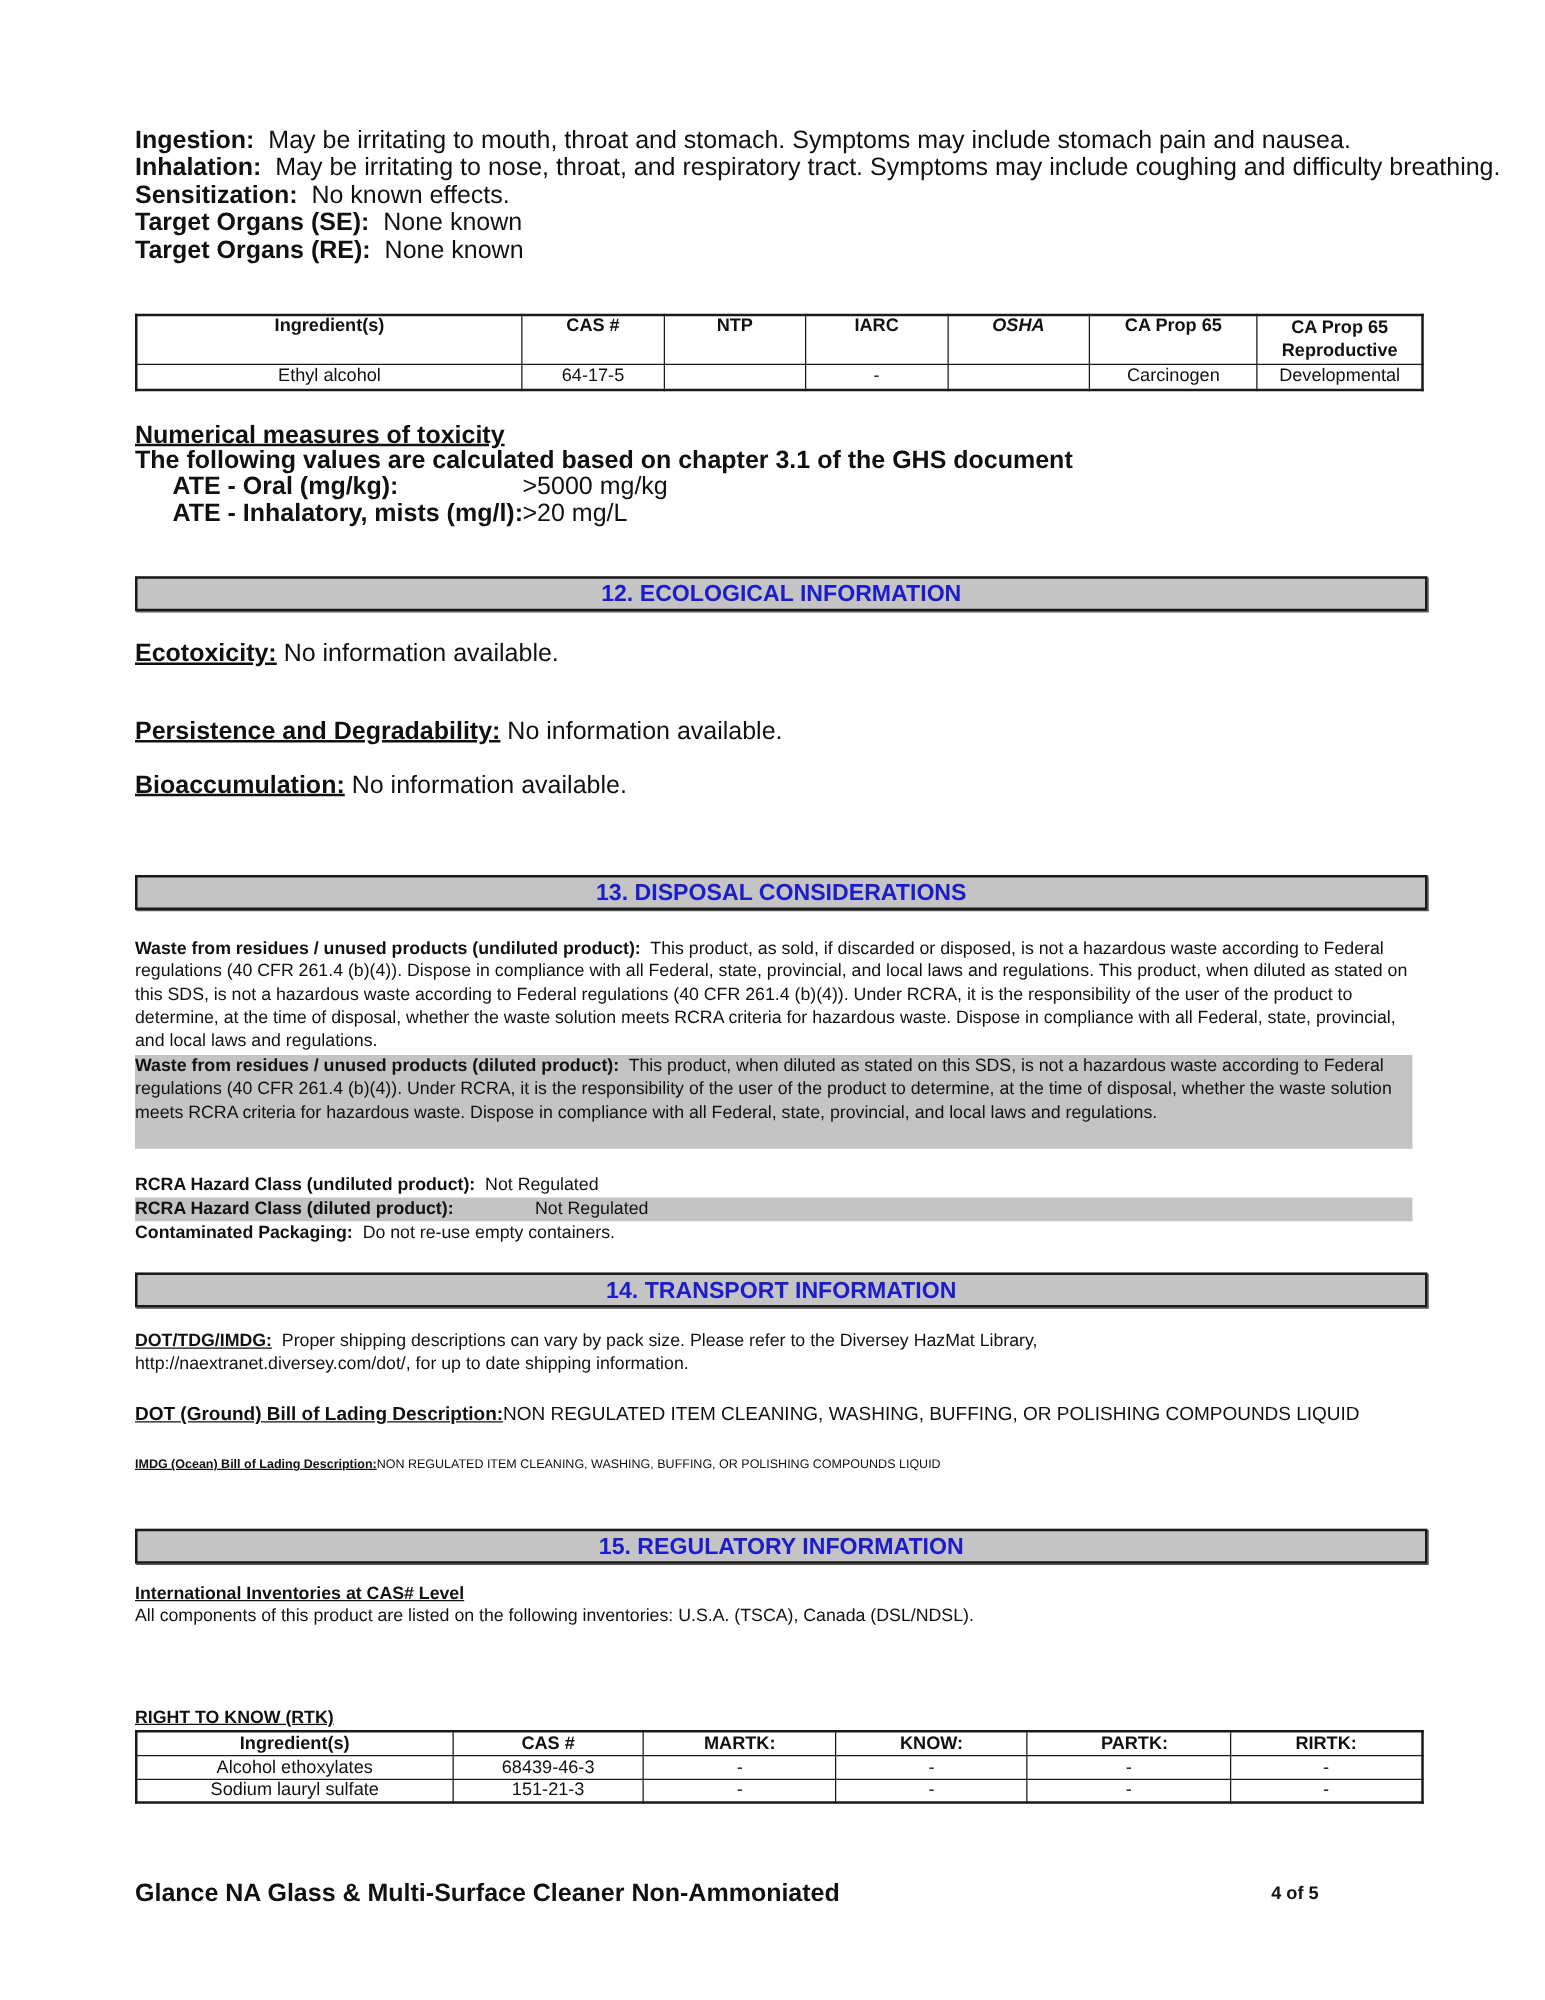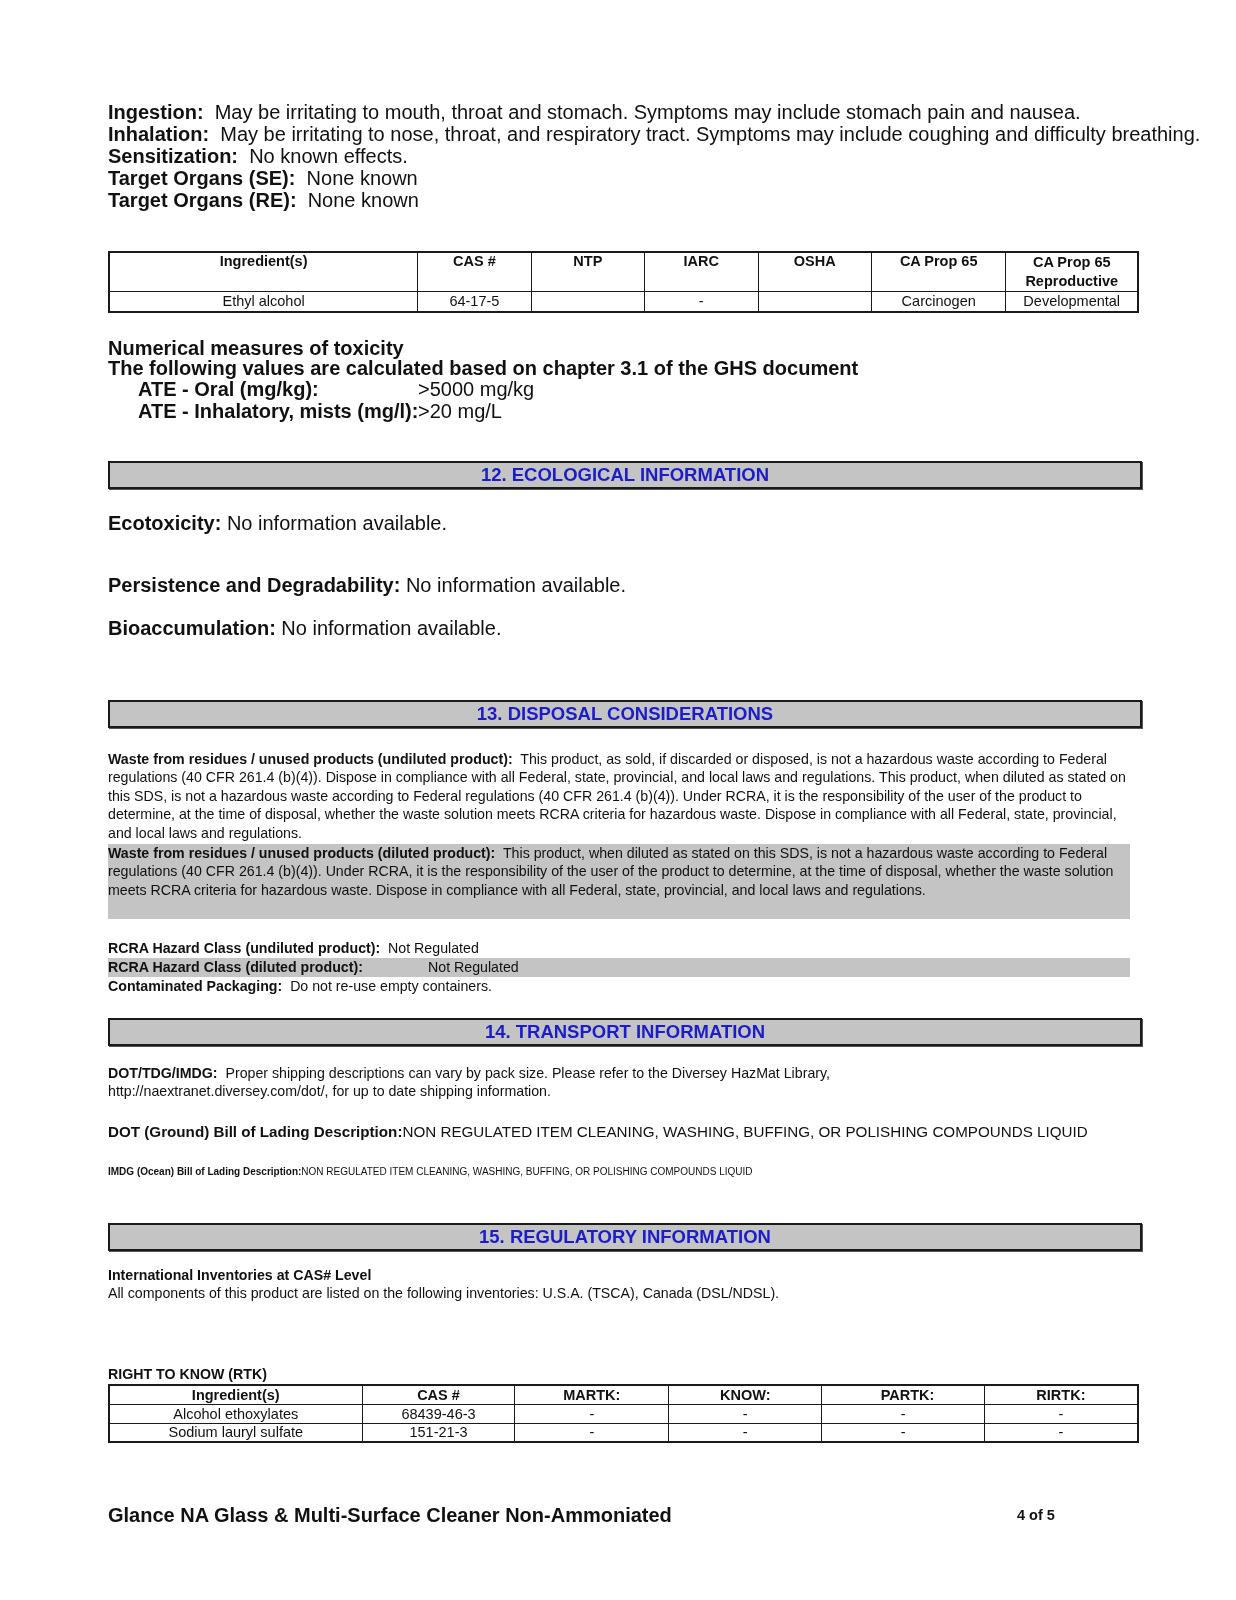--- a/index.html
+++ b/index.html
@@ -1,20 +1,20 @@
 <!DOCTYPE html>
 <html><head>
 <meta charset="utf-8">
 <style>
   html, body { margin: 0; padding: 0; background: #ffffff; }
   body { width: 1236px; height: 1600px; position: relative; overflow: hidden;
          font-family: "Liberation Sans", sans-serif; color: #111; }
   .line { position: absolute; left: 108px; font-size: 20px; line-height: 20px; white-space: nowrap; }
   .b { font-weight: bold; }
-  .u { }
+  .u { text-decoration: underline; }
   .banner { position: absolute; left: 108px; width: 1030px; height: 24px;
             background: #c4c4c4; border: 2px solid #1a1a1a; box-shadow: 1px 1px 0 #555;
             text-align: center; font-weight: bold; font-size: 18.5px; line-height: 24px; color: #1c1cc8; }
   table.grid { position: absolute; border-collapse: collapse; font-size: 14.5px; }
   table.grid td, table.grid th { border: 1.5px solid #1a1a1a; text-align: center; padding: 0 3px; }
   table.grid { border: 2.5px solid #1a1a1a; }
   .shade { background: #c4c4c4; }
   .para { position: absolute; left: 108px; width: 1022px; font-size: 14.2px; line-height: 18.4px; }
   .hdr-cell { font-weight: bold; vertical-align: top; }
 </style>
@@ -44,21 +44,21 @@
   </div>
 </div>
 
 <table class="grid" style="left:108px; top:251px; width:1031px;">
   <tbody>
       <tr style="height:38px;">
     <td class="hdr-cell" style="width:300px;">Ingredient(s)</td>
     <td class="hdr-cell" style="width:106px;">CAS #</td>
     <td class="hdr-cell" style="width:106px;">NTP</td>
     <td class="hdr-cell" style="width:106px;">IARC</td>
-    <td class="hdr-cell" style="width:106px;">OSHA</td>
+    <td class="hdr-cell" style="width:106px;font-style:italic;">OSHA</td>
     <td class="hdr-cell" style="width:127px;">CA Prop 65</td>
     <td class="hdr-cell" style="width:124px; line-height:19px;">CA Prop 65 Reproductive</td>
   </tr>
   <tr style="height:20px;">
     <td>Ethyl alcohol</td>
     <td>64-17-5</td>
     <td></td>
     <td>-</td>
     <td></td>
     <td>Carcinogen</td>

